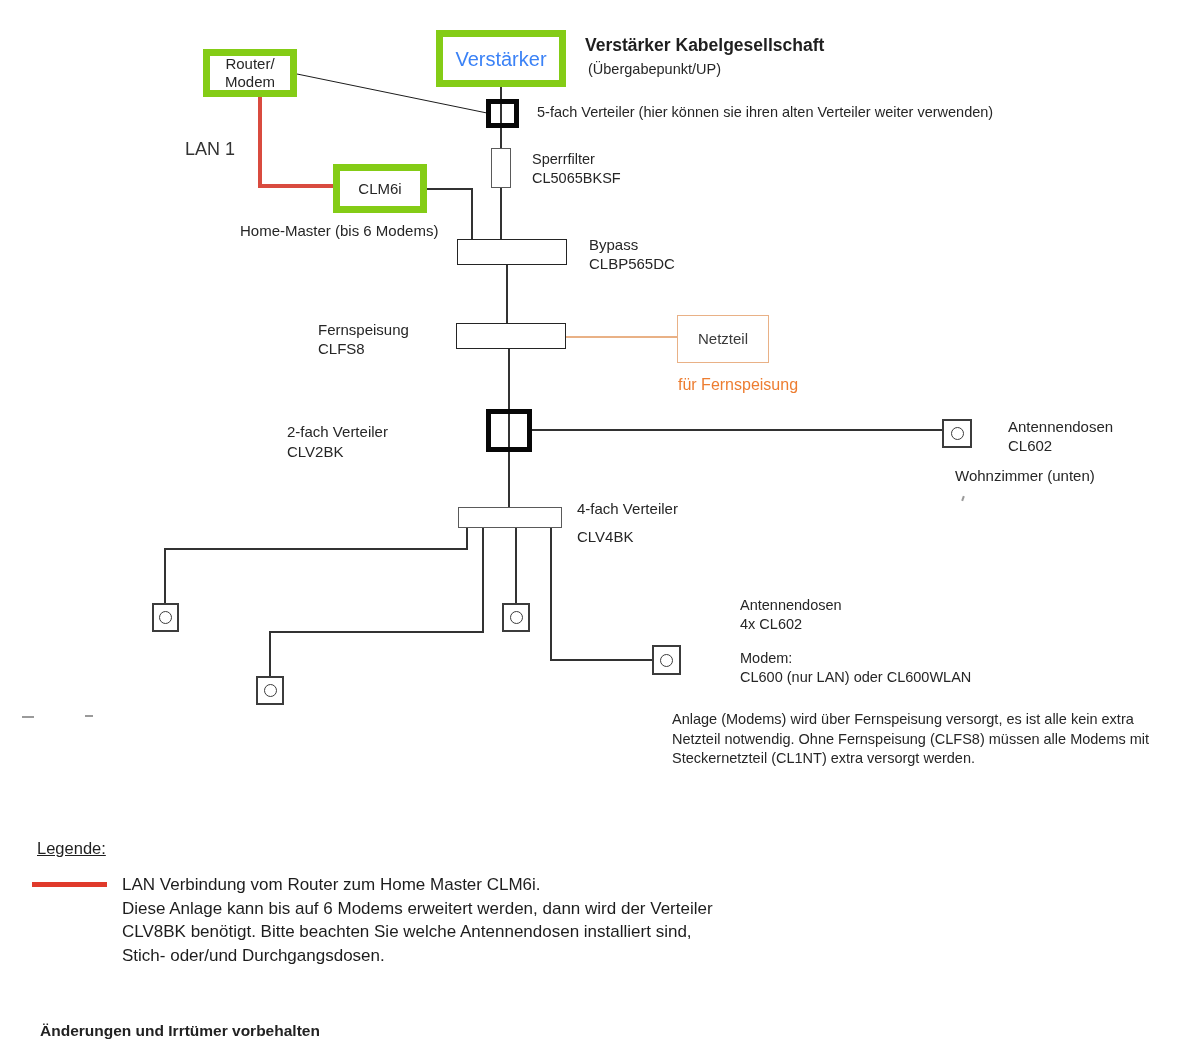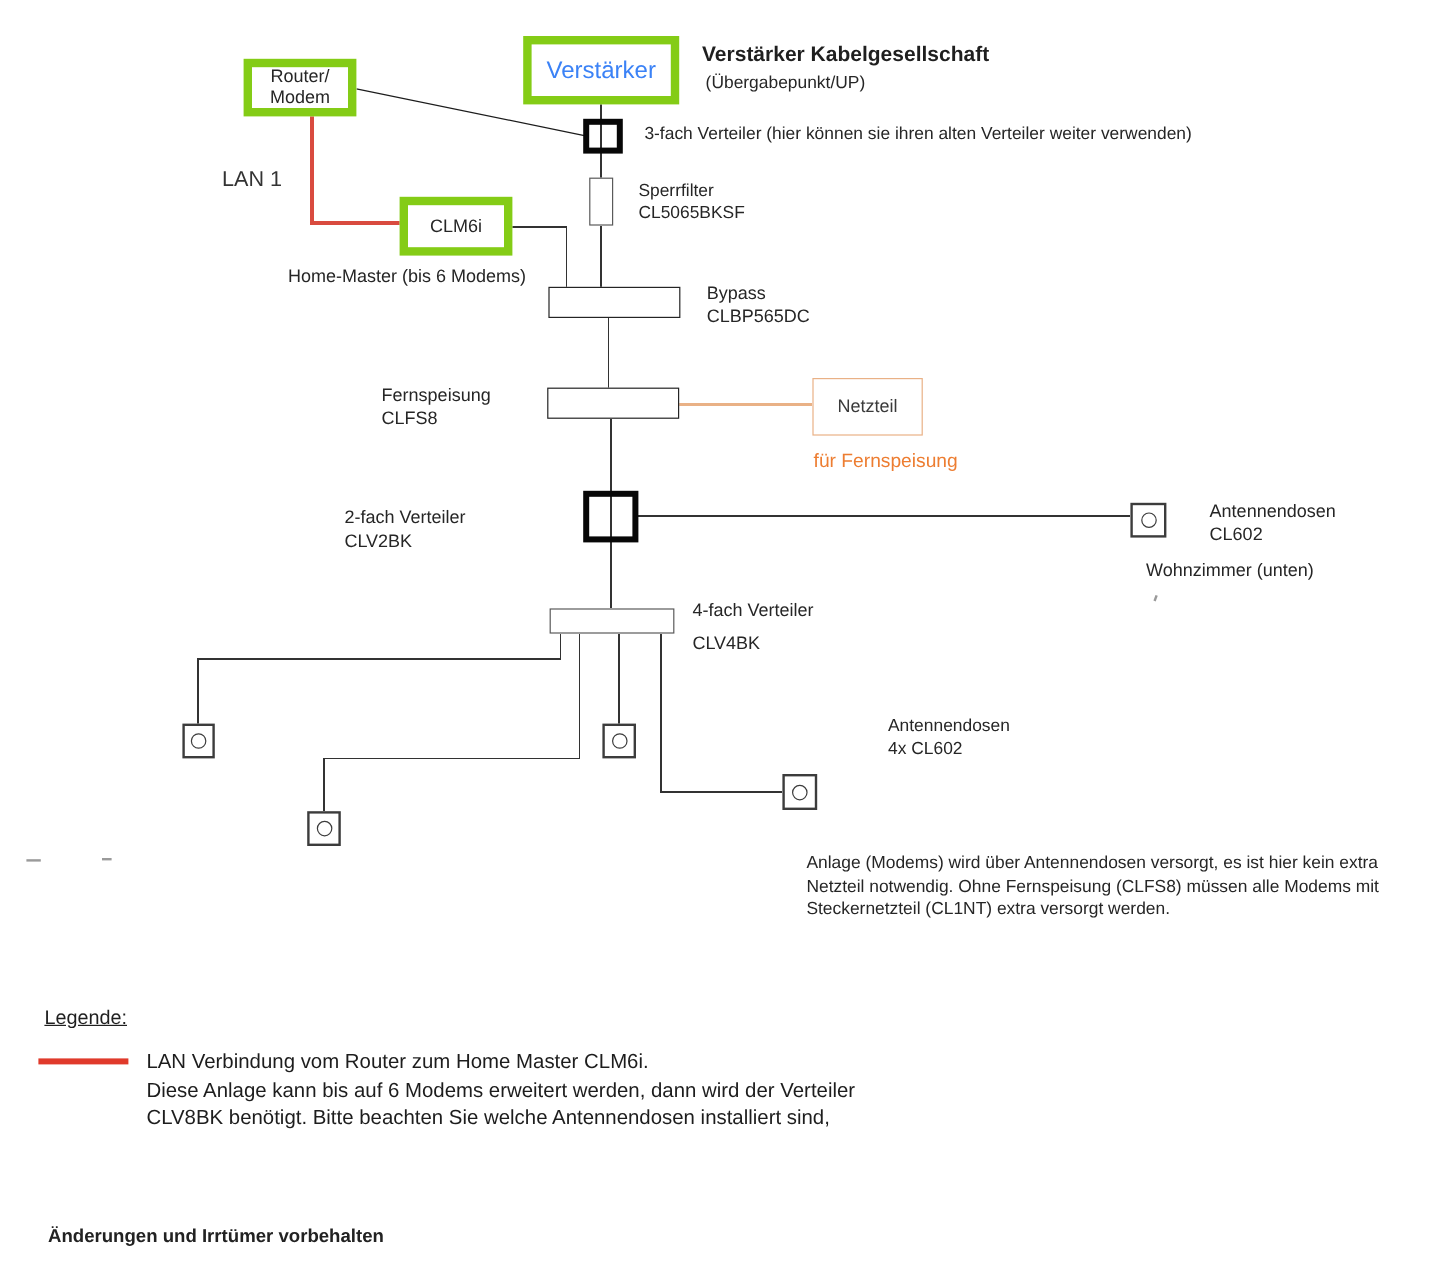--- a/index.html
+++ b/index.html
@@ -110,21 +110,21 @@
   <div class="outlet" style="left:502px; top:603px; width:28px; height:29px;">
       <span class="dot"></span>
     </div>
   <div class="outlet" style="left:652px; top:645px; width:29px; height:30px;">
       <span class="dot"></span>
     </div>
 
   <div class="lbl title-bold" style="left:585px; top:36px;">Verstärker Kabelgesellschaft</div>
   <div class="lbl" style="left:588px; top:60px;">(Übergabepunkt/UP)</div>
 
-  <div class="lbl" style="left:537px; top:103px;">3-fach Verteiler (hier können sie ihren alten Verteiler weiter verwenden)</div>
+  <div class="lbl" style="left:537px; top:103px;">5-fach Verteiler (hier können sie ihren alten Verteiler weiter verwenden)</div>
 
   <div class="lbl t18" style="left:185px; top:124px;margin-top:16px;">LAN 1</div>
 
   <div class="lbl t15" style="left:240px; top:221px;">Home-Master (bis 6 Modems)</div>
 
   <div class="lbl" style="left:532px; top:150px;">
     <div>Sperrfilter</div>
     <div>CL5065BKSF</div>
   </div>
 
@@ -153,33 +153,38 @@
   <div class="lbl t15" style="left:955px; top:466px;">Wohnzimmer (unten)</div>
 
   <div class="lbl t15" style="left:577px; top:499px;">4-fach Verteiler</div>
   <div class="lbl t15 semibold" style="left:577px; top:527px;">CLV4BK</div>
 
   <div class="lbl" style="left:740px; top:596px;">
     <div>Antennendosen</div>
     <div>4x CL602</div>
   </div>
 
+  <div class="lbl" style="left:740px; top:649px;">
+    <div>Modem:</div>
+    <div>CL600 (nur LAN) oder CL600WLAN</div>
+  </div>
 
   <div class="lbl note" style="left:672px; top:710px;">
-    <div>Anlage (Modems) wird über Antennendosen versorgt, es ist hier kein extra</div>
+    <div>Anlage (Modems) wird über Fernspeisung versorgt, es ist alle kein extra</div>
     <div>Netzteil notwendig. Ohne Fernspeisung (CLFS8) müssen alle Modems mit</div>
     <div>Steckernetzteil (CL1NT) extra versorgt werden.</div>
   </div>
 
   <div class="lbl legend-heading" style="left:37px; top:839px;">Legende:</div>
   <div class="legend-swatch" style="left:32px; top:882px; width:75px; height:4.5px;"></div>
   <div class="lbl legend-text" style="left:122px; top:873px;">
     <div>LAN Verbindung vom Router zum Home Master CLM6i.</div>
     <div>Diese Anlage kann bis auf 6 Modems erweitert werden, dann wird der Verteiler</div>
     <div>CLV8BK benötigt. Bitte beachten Sie welche Antennendosen installiert sind,</div>
+    <div>Stich- oder/und Durchgangsdosen.</div>
   </div>
 
   <div class="lbl footer" style="left:40px; top:1021px;">Änderungen und Irrtümer vorbehalten</div>
 
   <div class="artifact" style="left:22px; top:716px; width:12px; height:1.5px;"></div>
   <div class="artifact" style="left:85px; top:715px; width:8px; height:1.5px;"></div>
   <div class="artifact" style="left:962px; top:496px; width:2px; height:5px; transform:rotate(20deg);"></div>
 
 </div>
 

